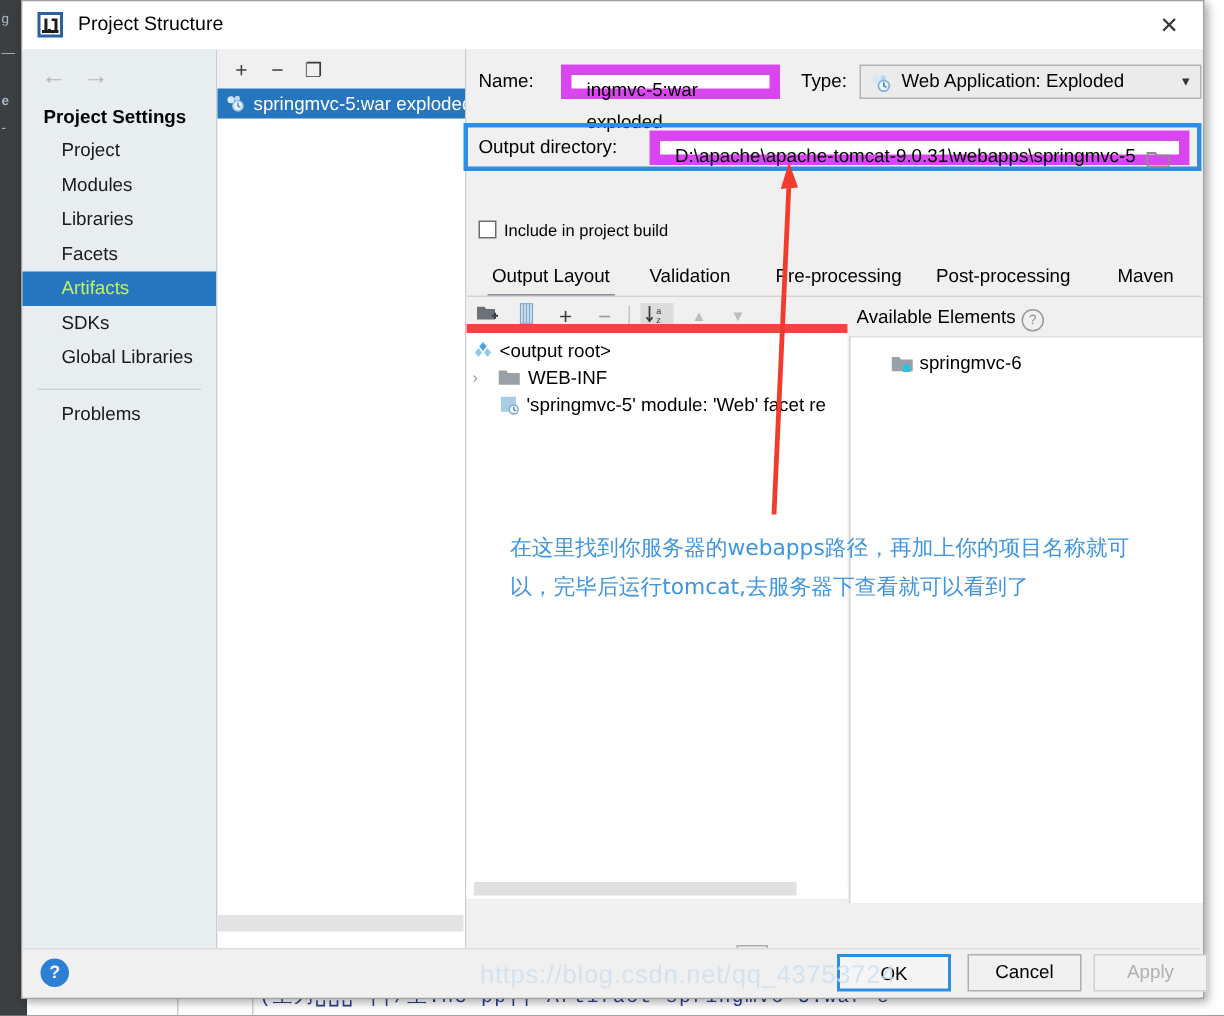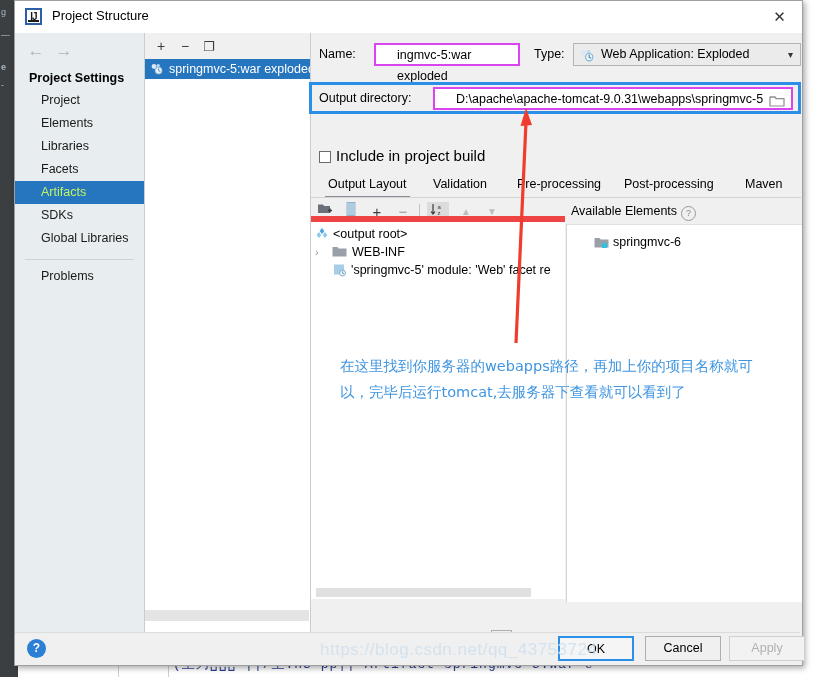--- a/index.html
+++ b/index.html
@@ -43,21 +43,21 @@
   .titlebar {
     position:relative; height:32px; background:#ffffff;
     border-bottom:1px solid #e3e3e3;
   }
   .title-icon {
     position:absolute; left:10px; top:7px; width:17px; height:17px;
     background:#ffffff; border:2px solid #2b5fa8; box-sizing:border-box;
   }
   .title-icon .ij {
     position:absolute; left:0; top:1px; width:13px; height:28px;
-    color:#1b1b1b; font-size:10px; font-weight:bold;
+    color:#1b1b1b; font-size:14px; font-weight:bold;
     font-family:"Liberation Sans", sans-serif; text-align:center; line-height:12px;
     letter-spacing:-1px;
   }
   .title-icon .bar {
     position:absolute; left:1px; bottom:1px; width:11px; height:2px; background:#1b1b1b;
   }
   .title-text {
     position:absolute; left:37px; top:7px; font-size:13px; color:#000;
   }
   .close-btn {
@@ -114,41 +114,41 @@
 
   
   .detail {
     position:absolute; left:296px; top:32px; width:490px; height:600px; background:#f0f0f0;
   }
   .row-name {
     position:absolute; left:0; top:10px; width:490px; height:26px;
   }
   .lbl { position:absolute; font-size:12.5px; color:#000; }
   .txtfield {
-    position:absolute; background:#fff; border:2px solid #d946ef;
+    position:absolute; background:#fff; border:7px solid #d946ef;
     font-size:12.5px; color:#000; box-sizing:border-box;
-    padding:0 21px; line-height:21px; height:23px;
+    padding:0 10px; line-height:21px; height:23px;
   }
   .combo {
     position:absolute; background:#ebebeb; border:1px solid #b4b4b4;
     height:23px; box-sizing:border-box; font-size:12.5px; color:#000;
     line-height:21px; padding-left:27px; cursor:pointer;
   }
   .combo .chev { position:absolute; right:7px; top:0; font-size:10px; color:#333; }
   .combo .ico { position:absolute; left:6px; top:4px; width:15px; height:15px; }
 
   .outdir-highlight {
     position:absolute; left:-2px; top:49px; width:492px; height:32px;
     border:3px solid #2b8fe8; box-sizing:border-box;
   }
   .browse-ico {
     position:absolute; right:6px; top:4px; width:16px; height:13px; cursor:pointer;
   }
 
-  .cb-row { position:absolute; font-size:15px; color:#000; }
+  .cb-row { position:absolute; font-size:11px; color:#000; }
   .cb-box {
     display:inline-block; width:12px; height:12px; border:1px solid #6b6b6b;
     background:#fff; vertical-align:-2px; margin-right:5px; box-sizing:border-box;
   }
 
   .tabs { position:absolute; left:0; top:140px; width:490px; height:25px;text-decoration:underline; }
   .tab {
     position:absolute; top:0; height:23px; line-height:23px;
     font-size:12.5px; color:#000; cursor:pointer; padding:0 3px;
   }
@@ -275,21 +275,21 @@
   </div>
 
   <div class="left-panel">
     <div class="nav-arrows">
       <div class="ar back">←</div>
       <div class="ar fwd">→</div>
     </div>
     <div class="nav-list">
       <div class="nav-group">Project Settings</div>
       <div class="nav-item">Project</div>
-      <div class="nav-item">Elements</div>
+      <div class="nav-item">Modules</div>
       <div class="nav-item">Libraries</div>
       <div class="nav-item">Facets</div>
       <div class="nav-item selected">Artifacts</div>
       <div class="nav-item">SDKs</div>
       <div class="nav-item">Global Libraries</div>
       <div class="nav-sep"></div>
       <div class="nav-item">Problems</div>
     </div>
   </div>
 

